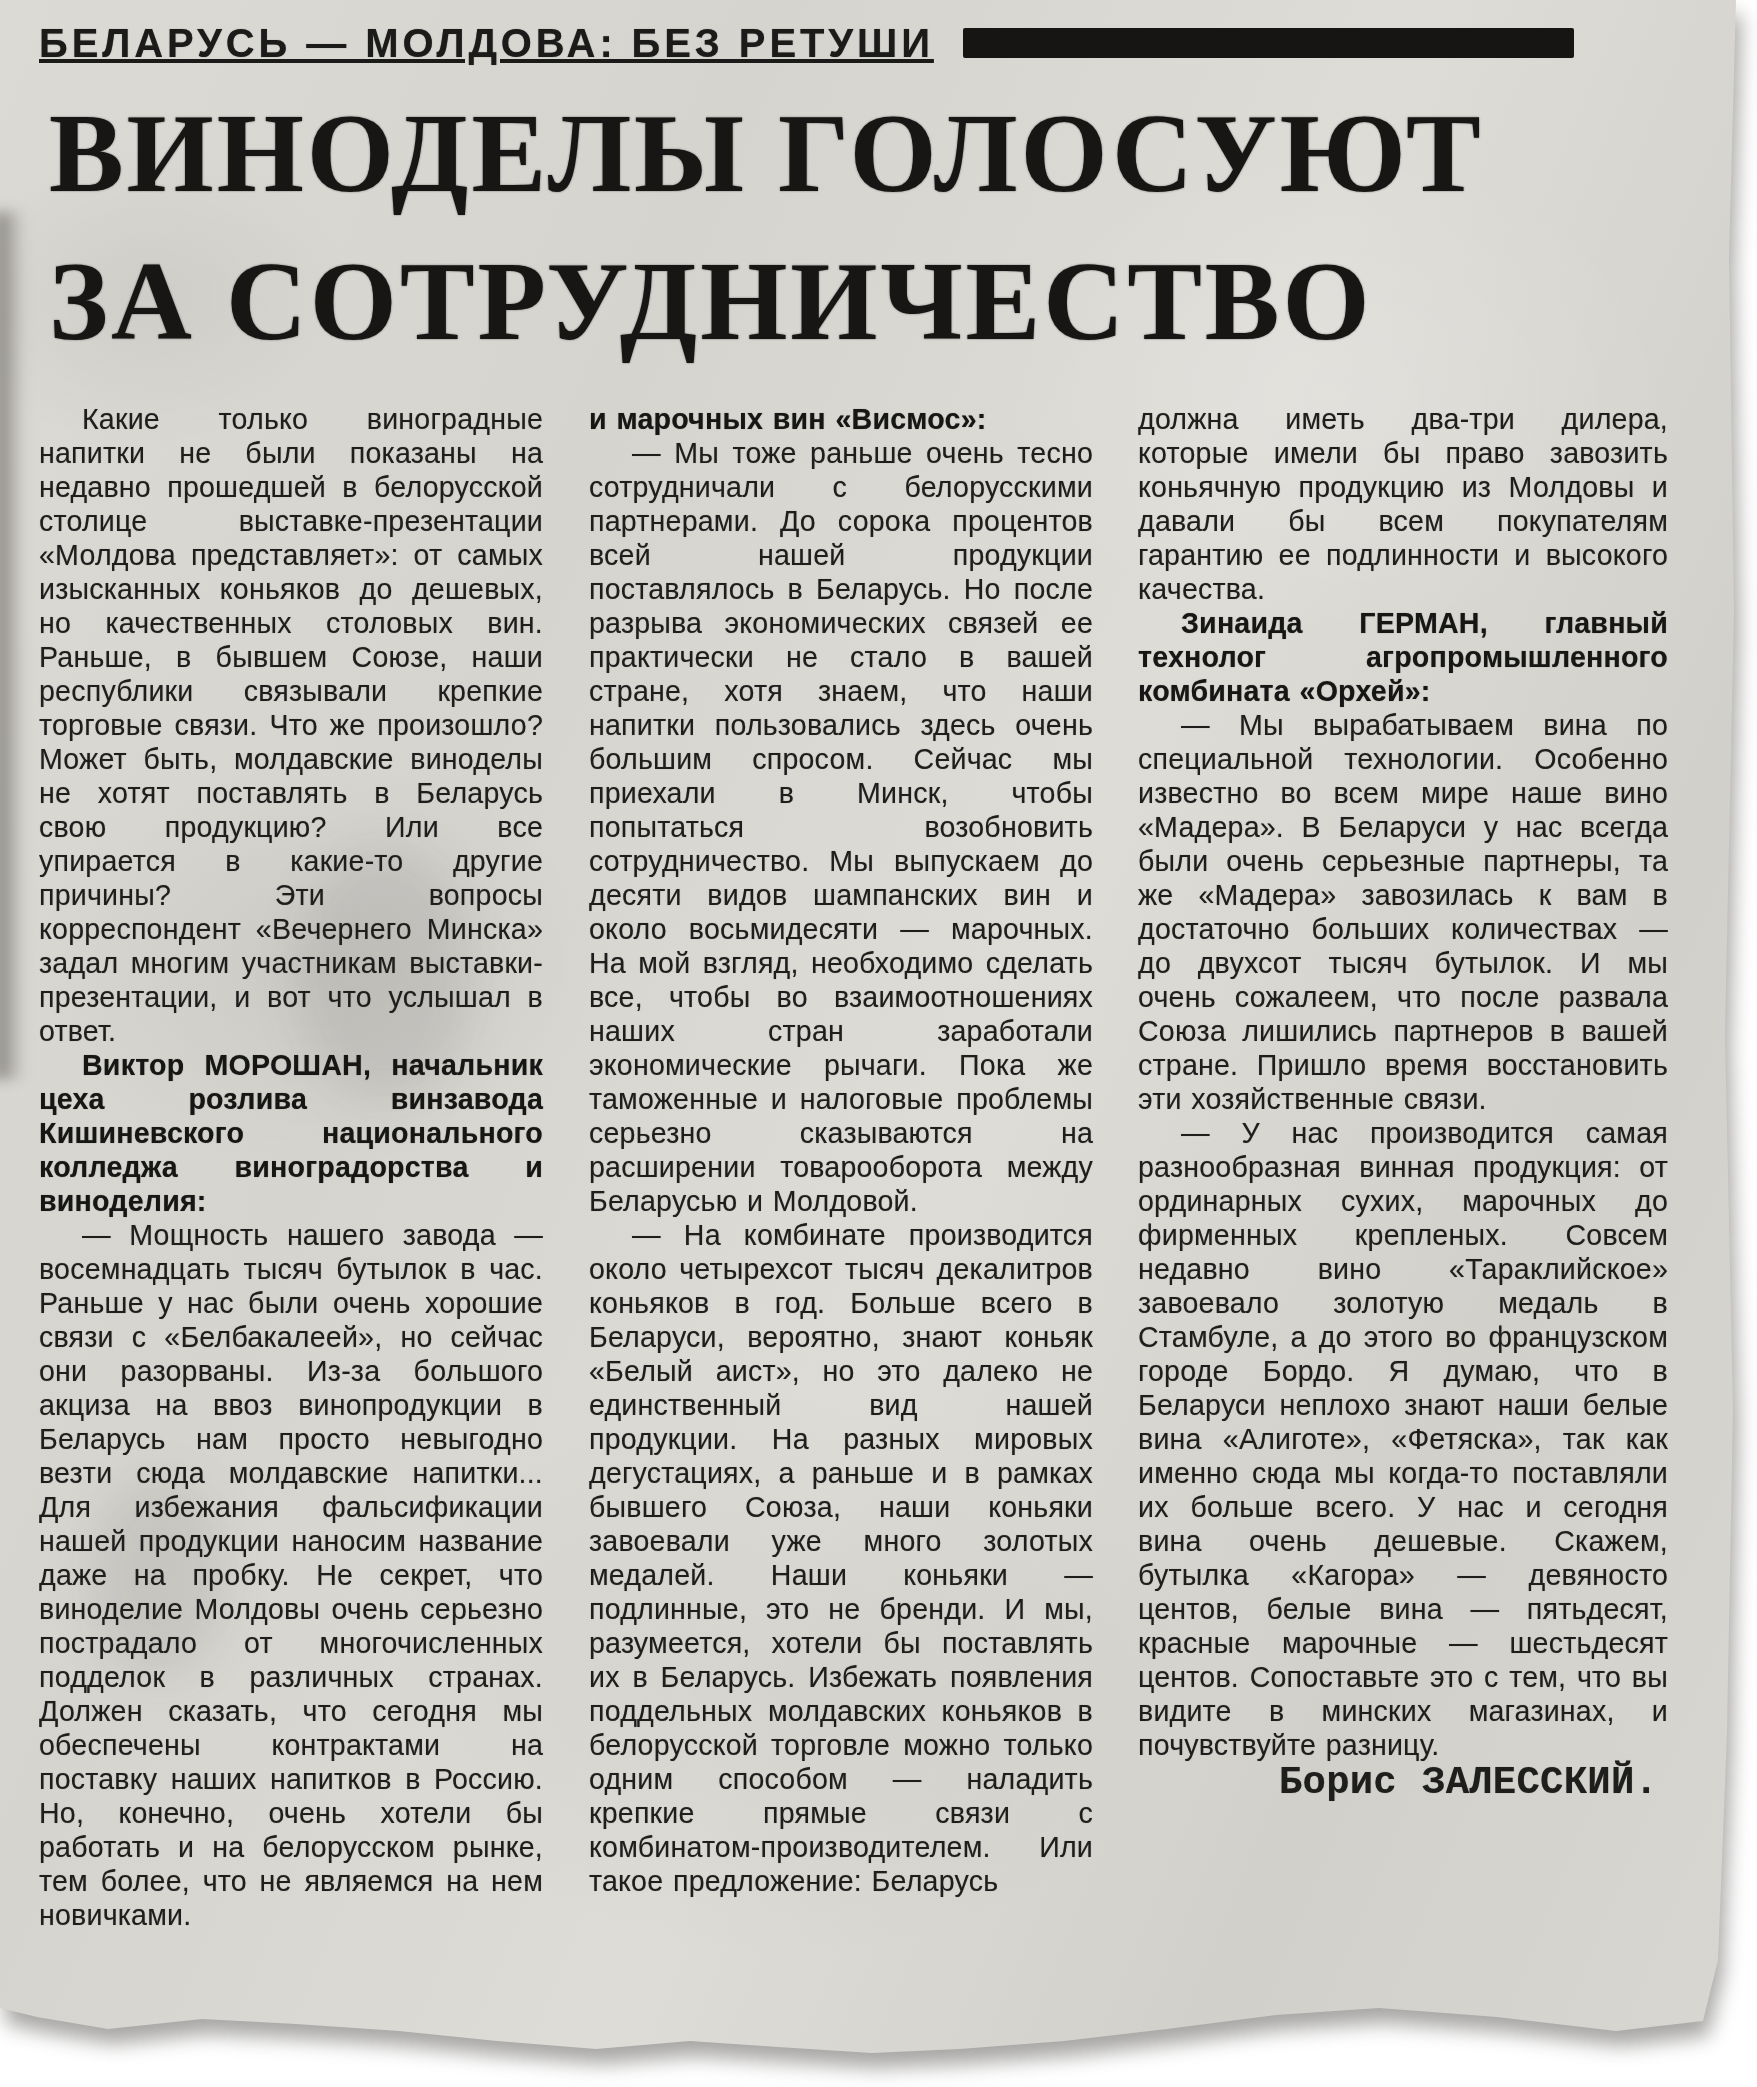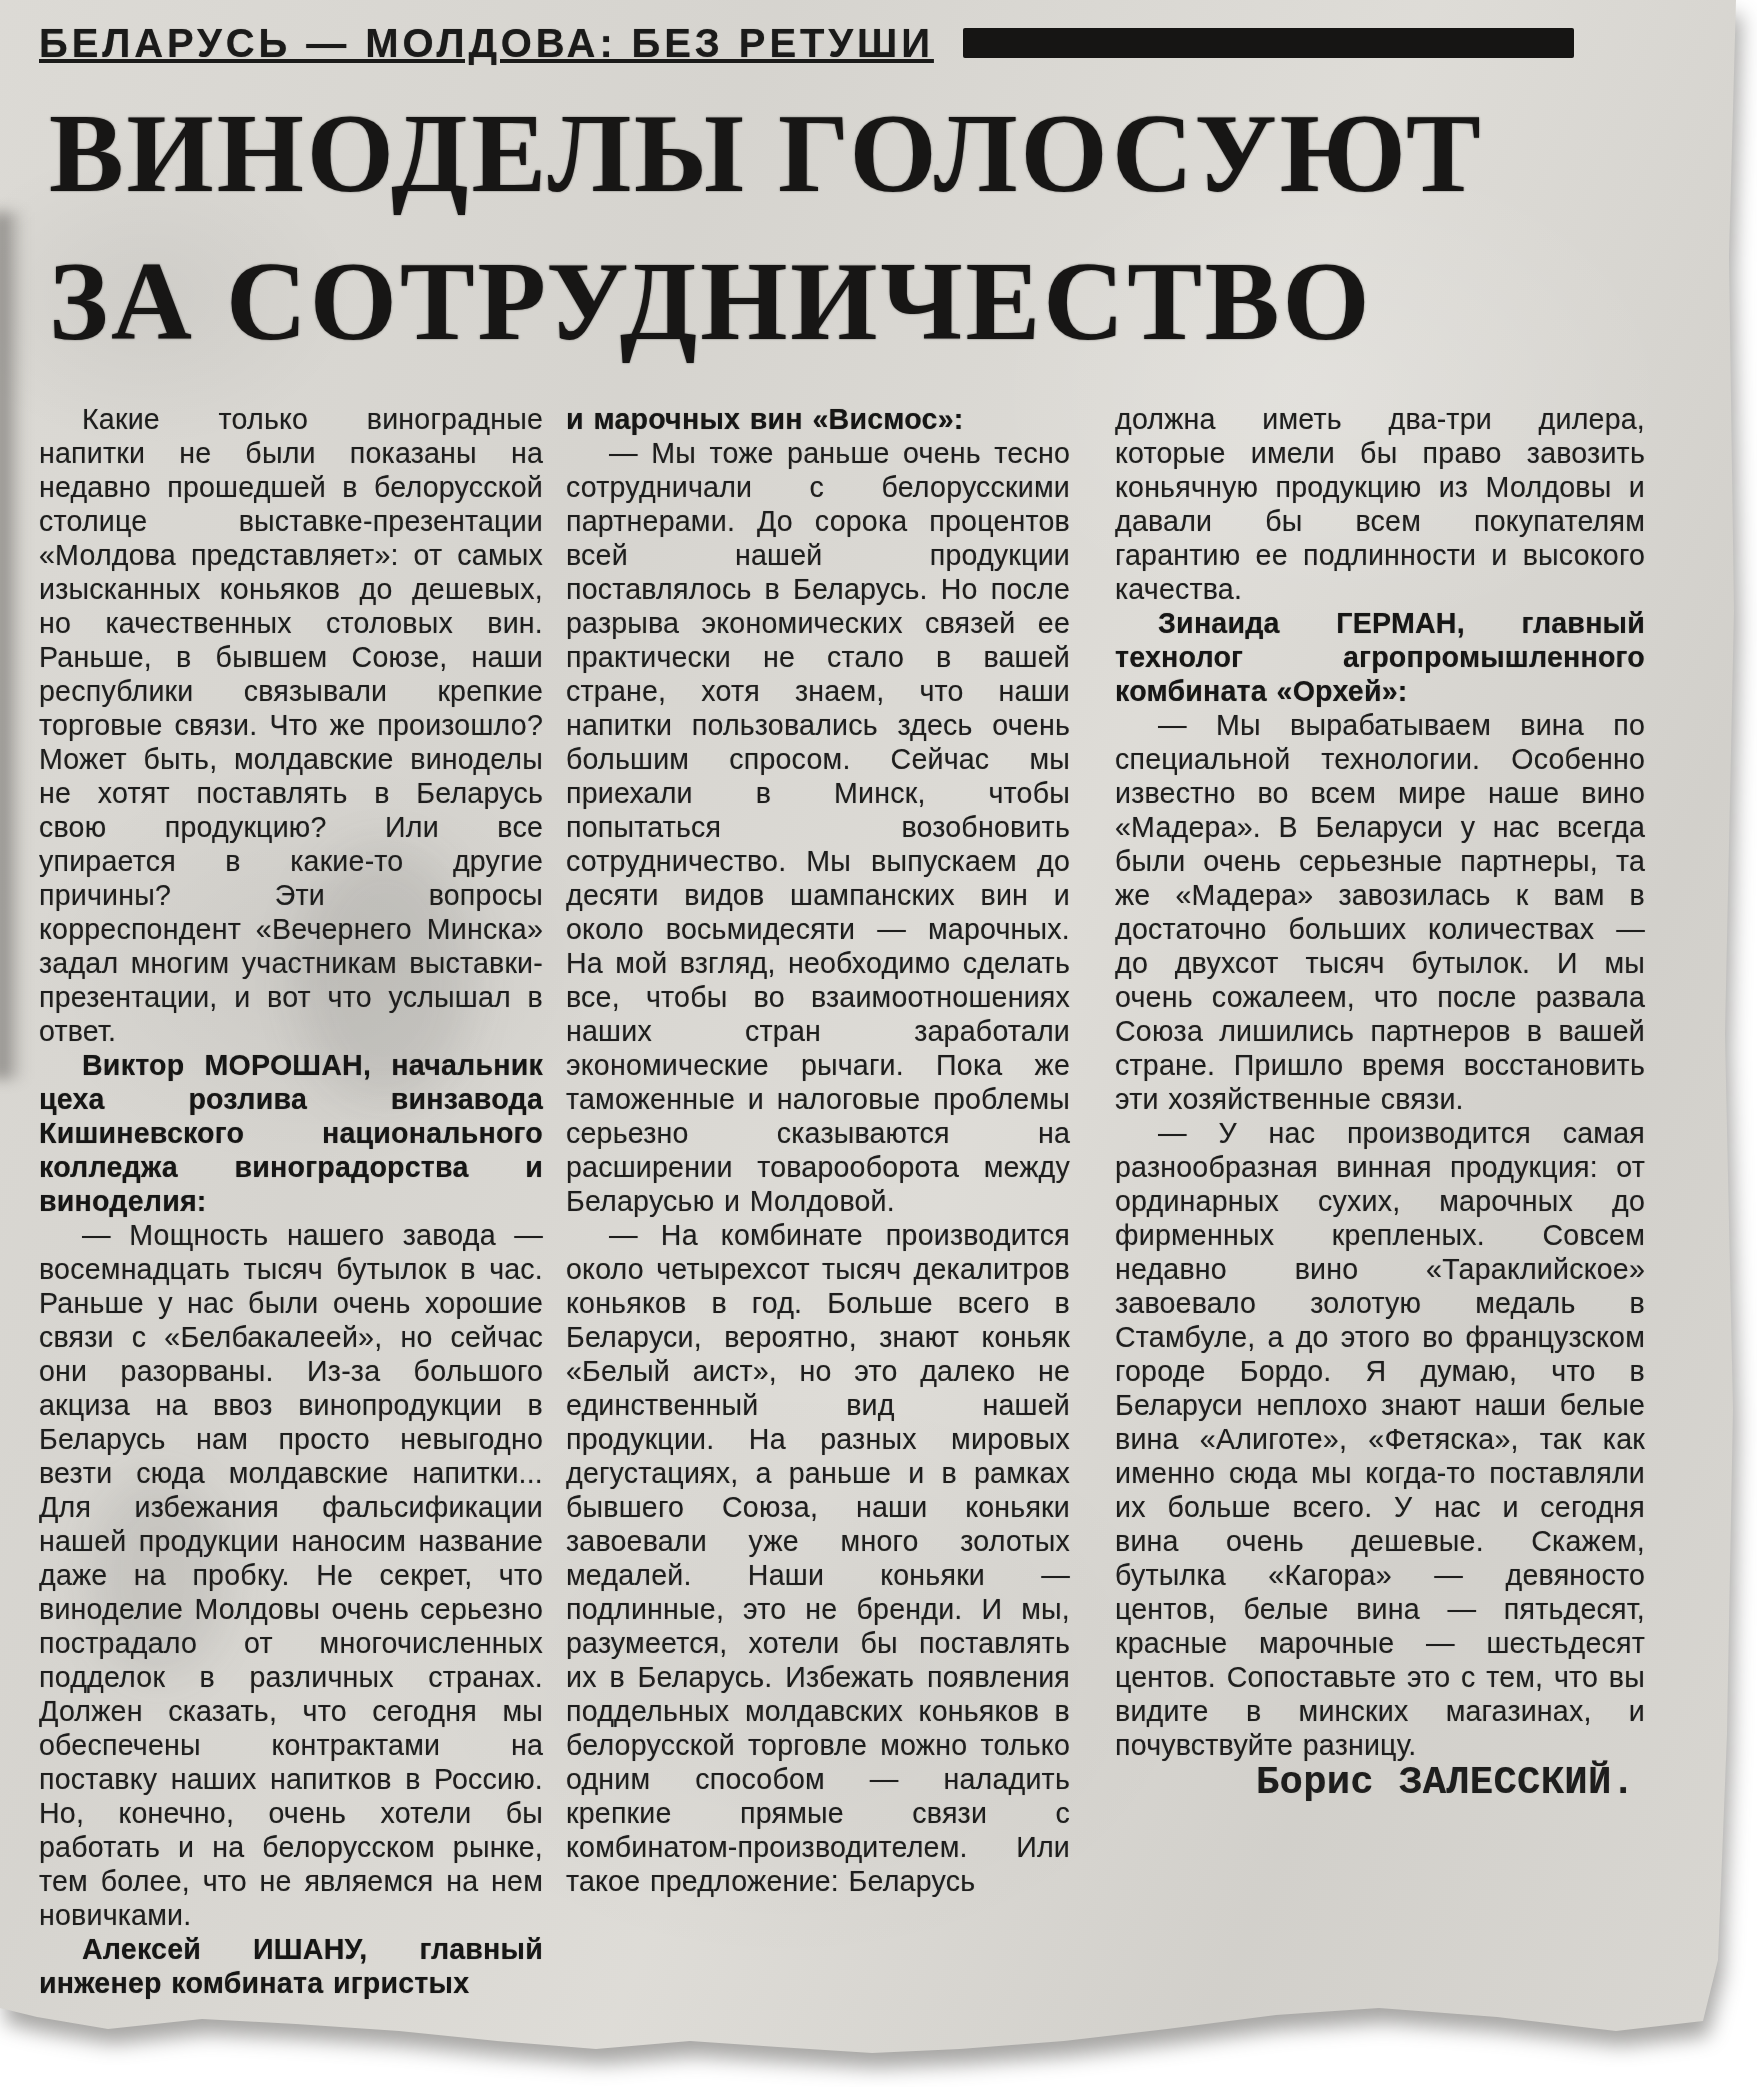--- a/index.html
+++ b/index.html
@@ -27,21 +27,21 @@
   .kicker{font-weight:bold;font-size:40px;letter-spacing:3.9px;color:#1b1b1a;
           text-shadow:0 0 1px rgba(20,20,20,.5);white-space:nowrap;text-decoration:underline;}
   .kicker-bar{flex:1 1 auto;height:30.5px;margin-left:29.6px;margin-right:118px;background:#161514;
           border-radius:2px;}
   .headline{margin:9.9px 0 0 9.9px;font-family:"Liberation Serif", serif;font-weight:bold;
           font-size:112px;line-height:148px;letter-spacing:3px;color:#171615;
           text-shadow:0 0 2px rgba(20,18,16,.55);}
   .headline span{display:block;white-space:nowrap;}
   .columns{display:flex;margin-top:27.6px;height:1647px;overflow:hidden;}
   .col{flex:0 0 auto;}
-  .col1{width:504px;margin-right:23px;}
+  .col1{width:504px;margin-right:46px;}
   .col2{width:504px;margin-right:29px;}
   .col3{width:530px;margin-left:16px;}
   .col p{margin:0;font-size:28.6px;line-height:34px;text-align:justify;text-indent:43px;
          letter-spacing:0.2px;word-spacing:1.5px;color:#1e1e1d;
          text-shadow:0 0 1px rgba(30,30,28,.35);}
   .col p.bold{font-weight:bold;color:#161615;text-shadow:0 0 1px rgba(20,20,18,.5);}
   .col p.no-indent{text-indent:0;}
   .byline{margin-top:3.9px !important;font-family:Liberation Mono, monospace;font-weight:bold;
           font-size:39px !important;text-align:right !important;text-indent:0 !important;
           padding-right:9.9px;color:#151514;}
@@ -67,21 +67,20 @@
           <span>ВИНОДЕЛЫ ГОЛОСУЮТ</span>
           <span>ЗА СОТРУДНИЧЕСТВО</span>
         </h1>
 
         <div class="columns">
 
           <div class="col col1">
             <p class="lead">Какие только виноградные напитки не были показаны на недавно прошедшей в белорусской столице выставке-презентации «Молдова представляет»: от самых изысканных коньяков до дешевых, но качественных столовых вин. Раньше, в бывшем Союзе, наши республики связывали крепкие торговые связи. Что же произошло? Может быть, молдавские виноделы не хотят поставлять в Беларусь свою продукцию? Или все упирается в какие-то другие причины? Эти вопросы корреспондент «Вечернего Минска» задал многим участникам выставки-презентации, и вот что услышал в ответ.</p>
             <p class="bold">Виктор МОРОШАН, начальник цеха розлива винзавода Кишиневского национального колледжа виноградорства и виноделия:</p>
             <p class="body">— Мощность нашего завода — восемнадцать тысяч бутылок в час. Раньше у нас были очень хорошие связи с «Белбакалеей», но сейчас они разорваны. Из-за большого акциза на ввоз винопродукции в Беларусь нам просто невыгодно везти сюда молдавские напитки... Для избежания фальсификации нашей продукции наносим название даже на пробку. Не секрет, что виноделие Молдовы очень серьезно пострадало от многочисленных подделок в различных странах. Должен сказать, что сегодня мы обеспечены контрактами на поставку наших напитков в Россию. Но, конечно, очень хотели бы работать и на белорусском рынке, тем более, что не являемся на нем новичками.</p>
-            <p class="bold">Алексей ИШАНУ, главный инженер комбината игристых</p>
           </div>
 
           <div class="col col2">
             <p class="bold no-indent">и марочных вин «Висмос»:</p>
             <p class="body">— Мы тоже раньше очень тесно сотрудничали с белорусскими партнерами. До сорока процентов всей нашей продукции поставлялось в Беларусь. Но после разрыва экономических связей ее практически не стало в вашей стране, хотя знаем, что наши напитки пользовались здесь очень большим спросом. Сейчас мы приехали в Минск, чтобы попытаться возобновить сотрудничество. Мы выпускаем до десяти видов шампанских вин и около восьмидесяти — марочных. На мой взгляд, необходимо сделать все, чтобы во взаимоотношениях наших стран заработали экономические рычаги. Пока же таможенные и налоговые проблемы серьезно сказываются на расширении товарооборота между Беларусью и Молдовой.</p>
             <p class="body">— На комбинате производится около четырехсот тысяч декалитров коньяков в год. Больше всего в Беларуси, вероятно, знают коньяк «Белый аист», но это далеко не единственный вид нашей продукции. На разных мировых дегустациях, а раньше и в рамках бывшего Союза, наши коньяки завоевали уже много золотых медалей. Наши коньяки — подлинные, это не бренди. И мы, разумеется, хотели бы поставлять их в Беларусь. Избежать появления поддельных молдавских коньяков в белорусской торговле можно только одним способом — наладить крепкие прямые связи с комбинатом-производителем. Или такое предложение: Беларусь</p>
           </div>
 
           <div class="col col3">
             <p class="body no-indent">должна иметь два-три дилера, которые имели бы право завозить коньячную продукцию из Молдовы и давали бы всем покупателям гарантию ее подлинности и высокого качества.</p>

